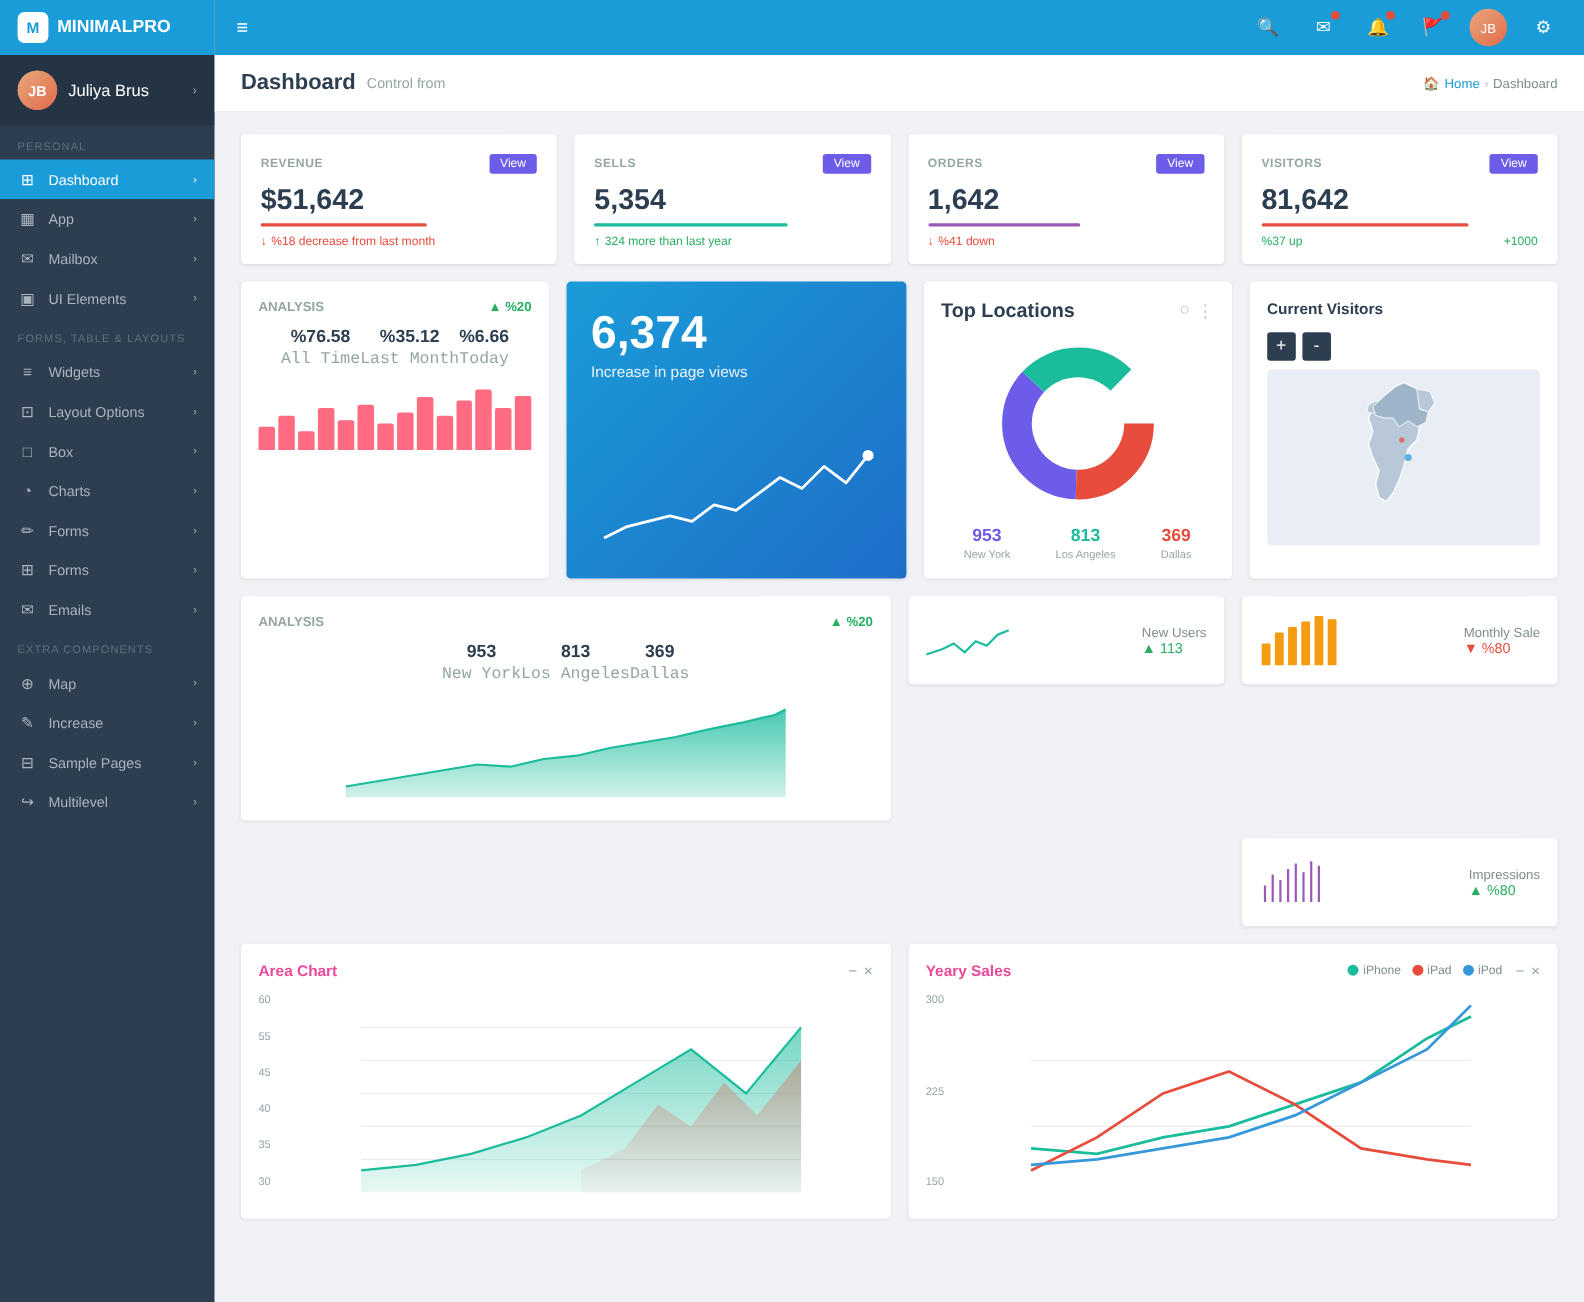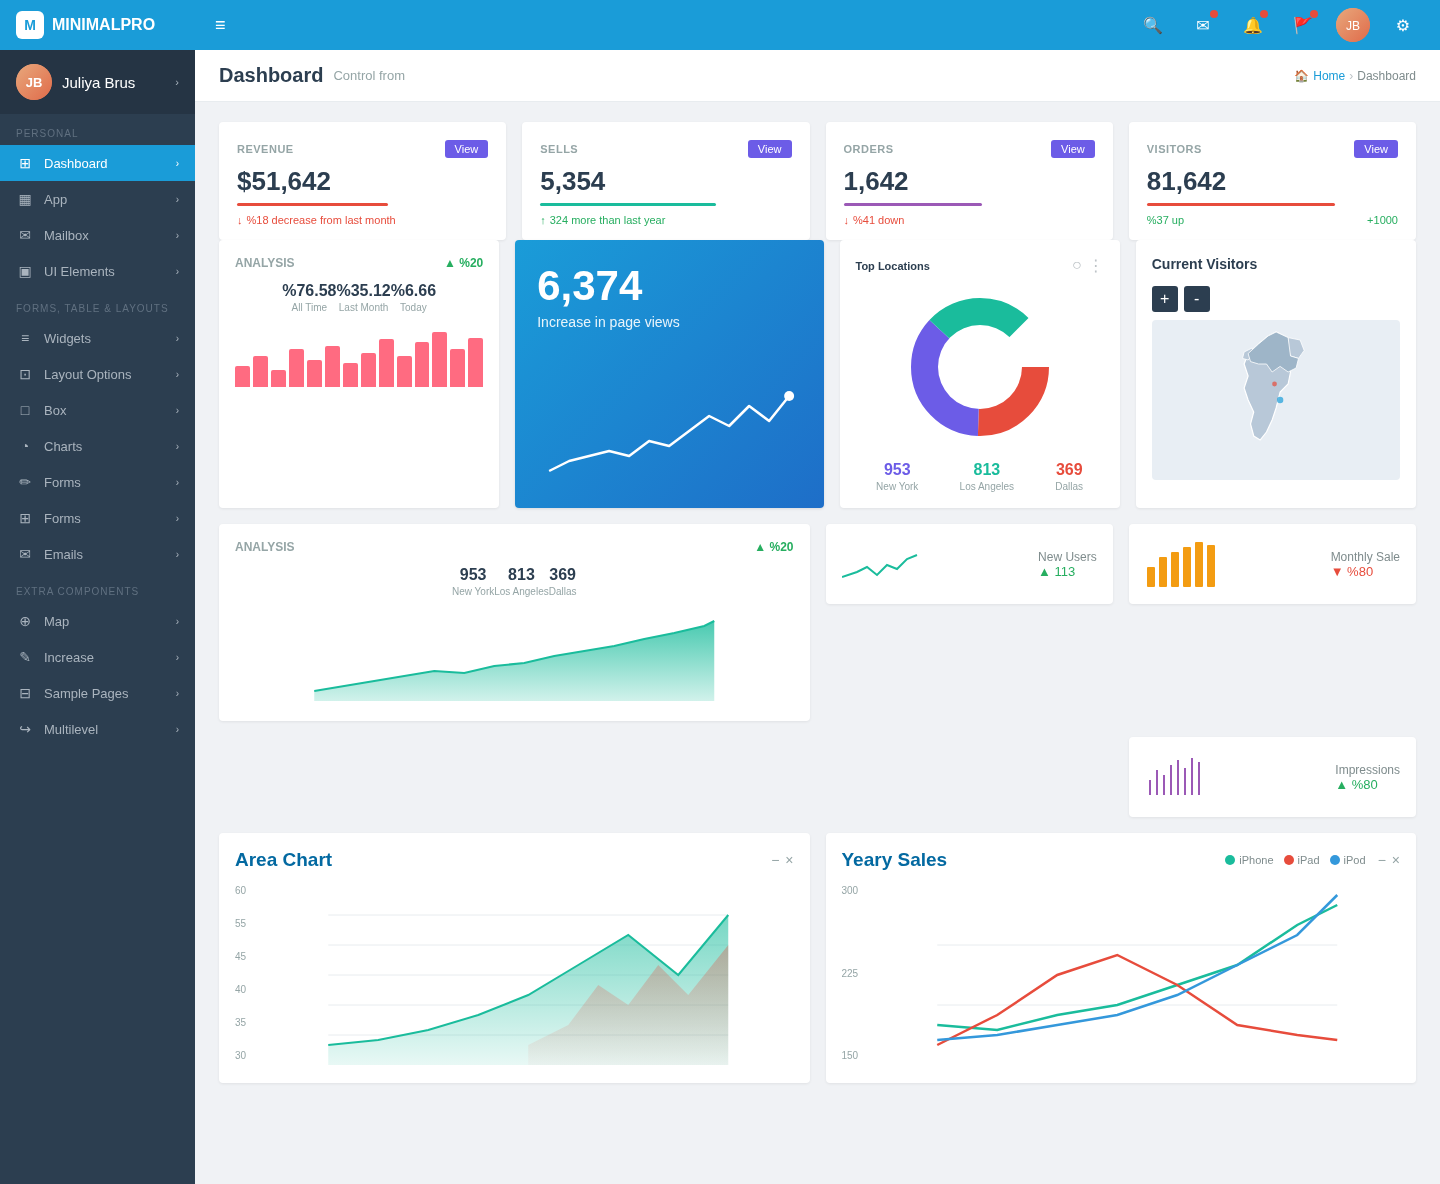--- a/index.html
+++ b/index.html
@@ -127,21 +127,21 @@
     .page-title { font-size: 20px; font-weight: 600; color: #2c3e50; }
     .page-subtitle { font-size: 13px; color: #95a5a6; }
     .breadcrumb { font-size: 12px; color: #95a5a6; display: flex; align-items: center; gap: 4px; }
     .breadcrumb-sep { color: #bdc3c7; }
     .breadcrumb-current { color: #7f8c8d; }
 
     
     .content { flex: 1; overflow-y: auto; padding: 20px 24px; }
 
     
-    .cards-row { display: grid; grid-template-columns: repeat(4, 1fr); gap: 16px; }
+    .cards-row { display: grid; grid-template-columns: repeat(4, 1fr); gap: 16px; margin-bottom: 16px; }
     .stat-card {
       background: white;
       border-radius: 4px;
       padding: 18px 18px 14px;
       box-shadow: 0 1px 3px rgba(0,0,0,0.07);
     }
     .stat-card-header { display: flex; align-items: center; justify-content: space-between; margin-bottom: 8px; }
     .stat-card-label { font-size: 11px; color: #95a5a6; font-weight: 600; letter-spacing: 0.5px; text-transform: uppercase; }
     .view-btn {
       background: #6c5ce7;
@@ -163,21 +163,21 @@
       border-radius: 4px;
       padding: 16px;
       box-shadow: 0 1px 3px rgba(0,0,0,0.07);
     }
     .analysis-header { display: flex; align-items: center; justify-content: space-between; margin-bottom: 12px; }
     .analysis-title { font-size: 12px; color: #95a5a6; font-weight: 600; text-transform: uppercase; }
     .analysis-pct { color: #27ae60; font-size: 12px; font-weight: 600; }
 
     .analysis-stats { display: flex; justify-content: center; margin-bottom: 14px; text-align: center; }
     .analysis-stat-val { font-size: 16px; font-weight: 600; color: #2c3e50; }
-    .analysis-stat-lbl { font-size: 10px; color: #95a5a6; margin-top: 2px; }
+    .analysis-stat-lbl { font-size: 15px; color: #95a5a6; margin-top: 2px; font-family: Liberation Mono, monospace; }
 
     
     .bar-chart { display: flex; align-items: flex-end; gap: 3px; height: 60px; }
 
     
     .hero-card {
       background: linear-gradient(135deg, #1a9cd8, #1e6ec8);
       border-radius: 4px;
       padding: 22px;
       color: white;
@@ -193,21 +193,21 @@
 
     
     .locations-card {
       background: white;
       border-radius: 4px;
       padding: 16px;
       box-shadow: 0 1px 3px rgba(0,0,0,0.07);
       grid-column: span 1;
     }
     .locations-header { display: flex; align-items: center; justify-content: space-between; margin-bottom: 12px; }
-    .locations-title { font-size: 11px; font-weight: 600; color: #2c3e50; text-align: right; }
+    .locations-title { font-size: 18px; font-weight: 600; color: #2c3e50; text-align: right; }
     .donut-wrapper { display: flex; justify-content: center; margin-bottom: 14px; }
     .locations-stats { display: flex; justify-content: space-around; text-align: center; }
     .loc-val { font-size: 16px; font-weight: 600; }
     .loc-lbl { font-size: 10px; color: #95a5a6; margin-top: 2px; }
     .analysis2-card {
       background: white;
       border-radius: 4px;
       padding: 16px;
       box-shadow: 0 1px 3px rgba(0,0,0,0.07);
     }
@@ -234,21 +234,21 @@
     
     .area-row { display: grid; grid-template-columns: 1fr 1fr; gap: 16px; margin-bottom: 16px; }
     .area-card {
       background: white;
       border-radius: 4px;
       padding: 16px;
       box-shadow: 0 1px 3px rgba(0,0,0,0.07);
       min-height: 250px;
     }
     .area-card-header { display: flex; align-items: center; justify-content: space-between; margin-bottom: 14px; }
-    .area-card-title { font-size: 19px; font-weight: 600; color: #0369a1; }
+    .area-card-title { font-size: 14px; font-weight: 600; color: #ec4899; }
     .area-card-actions { display: flex; gap: 6px; }
     .area-btn { background: none; border: none; color: #95a5a6; cursor: pointer; font-size: 14px; }
     .metric-card {
       background: white;
       border-radius: 4px;
       padding: 14px 16px;
       box-shadow: 0 1px 3px rgba(0,0,0,0.07);
       display: flex;
       align-items: center;
       justify-content: space-between;

